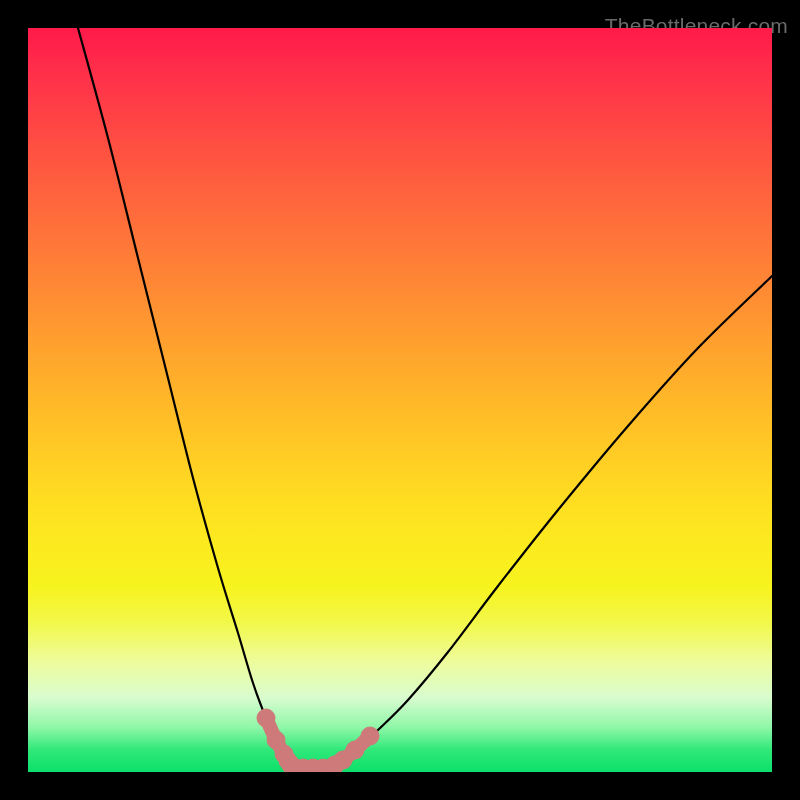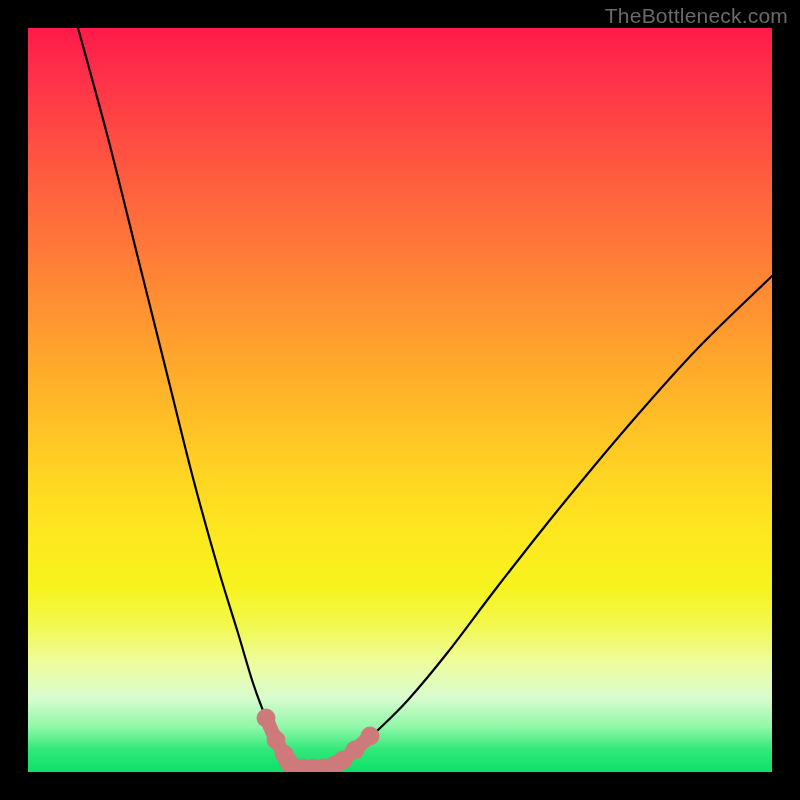--- a/index.html
+++ b/index.html
@@ -46,21 +46,21 @@
       #f2f84a 80%,
       #eefc9a 85%,
       #d9fccf 90%,
       #8ff7a8 94%,
       #30e87a 97%,
       #0ce06a 100%
     );
   }
   .watermark {
     position: absolute;
-    top: 4px;
+    top: 14px;
     right: 12px;
     color: #6a6a6a;
     font-size: 21px;
     font-weight: 500;
     letter-spacing: 0.2px;
     user-select: none;
   }
   svg.curves {
     position: absolute;
     left: 0;

